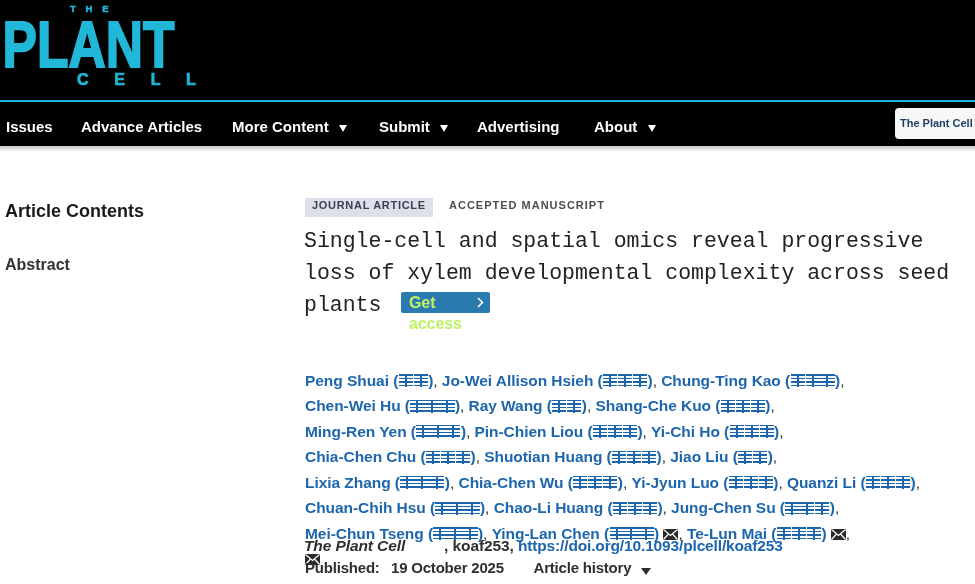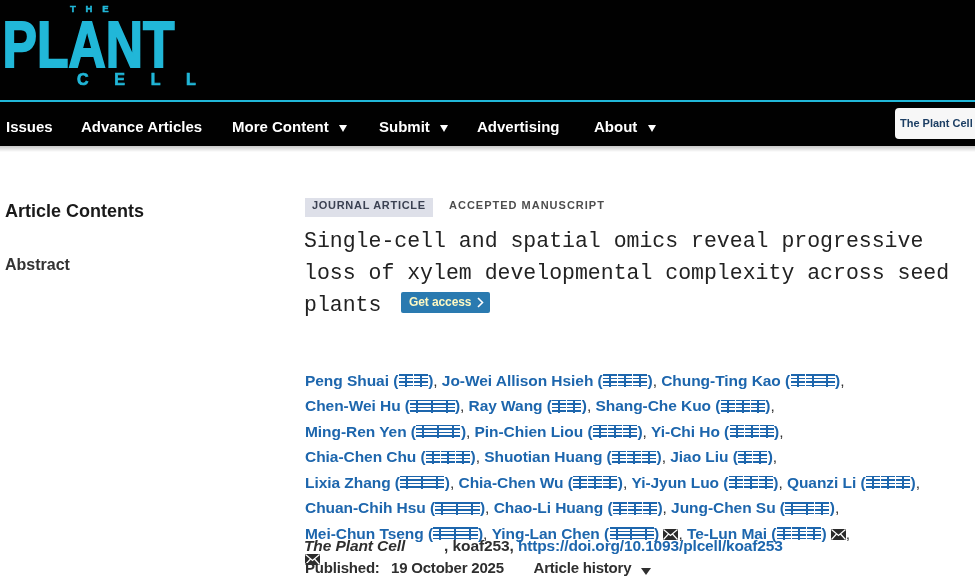--- a/index.html
+++ b/index.html
@@ -21,21 +21,21 @@
 #sidehead{position:absolute;left:5px;top:201px;font-size:18px;font-weight:bold;color:#1a1a1a;}
 #sideabs{position:absolute;left:5px;top:240px;font-size:16px;font-weight:bold;color:#333;margin-top:16px;}
 
 #badge{position:absolute;left:305px;top:198px;height:18.5px;background:#dee0e9;color:#3b4152;
   font-size:11px;font-weight:bold;letter-spacing:0.7px;line-height:14.5px;padding:0 7px;}
 #accman{position:absolute;left:449px;top:198px;height:18.5px;color:#4d4d4d;
   font-size:11px;font-weight:bold;letter-spacing:1.0px;line-height:14.5px;}
 #title{position:absolute;left:304px;top:225px;width:660px;
   font-family:"Liberation Mono",monospace;font-size:21.5px;line-height:32px;color:#222;}
 #getaccess{position:absolute;left:401px;top:291.8px;width:88.5px;height:21.5px;background:#2a7ab0;border-radius:2px;}
-#getaccess span{position:absolute;left:8px;top:0;color:#fef9c3;font-weight:bold;font-size:12px;line-height:21.5px;letter-spacing:-0.1px;}
+#getaccess span{position:absolute;left:8px;top:0;color:#bef264;font-weight:bold;font-size:16px;line-height:21.5px;letter-spacing:-0.1px;}
 #getaccess svg{position:absolute;right:6px;top:5.5px;}
 #authors{position:absolute;left:305px;top:320.5px;width:668px;font-size:15.5px;line-height:25.5px;color:#2f2f2f;letter-spacing:-0.05px;margin-top:47px;}
 #authors b{color:#1d66ad;font-weight:bold;}
 .c{display:inline-block;width:14.2px;height:13px;margin:0 0.4px;vertical-align:-1.5px;text-decoration:none;
   background:
     linear-gradient(to right,rgba(0,0,0,0) 0 6.2px,#1d66ad 6.2px 7.8px,rgba(0,0,0,0) 7.8px),
     repeating-linear-gradient(to bottom,#1d66ad 0 1.5px,rgba(0,0,0,0) 1.5px 3.5px);}
 svg.env{vertical-align:-1px;}
 #cite{position:absolute;left:304px;top:537px;font-size:15.5px;color:#2f2f2f;letter-spacing:-0.1px;}
 #cite i{font-style:italic;font-weight:bold;}

